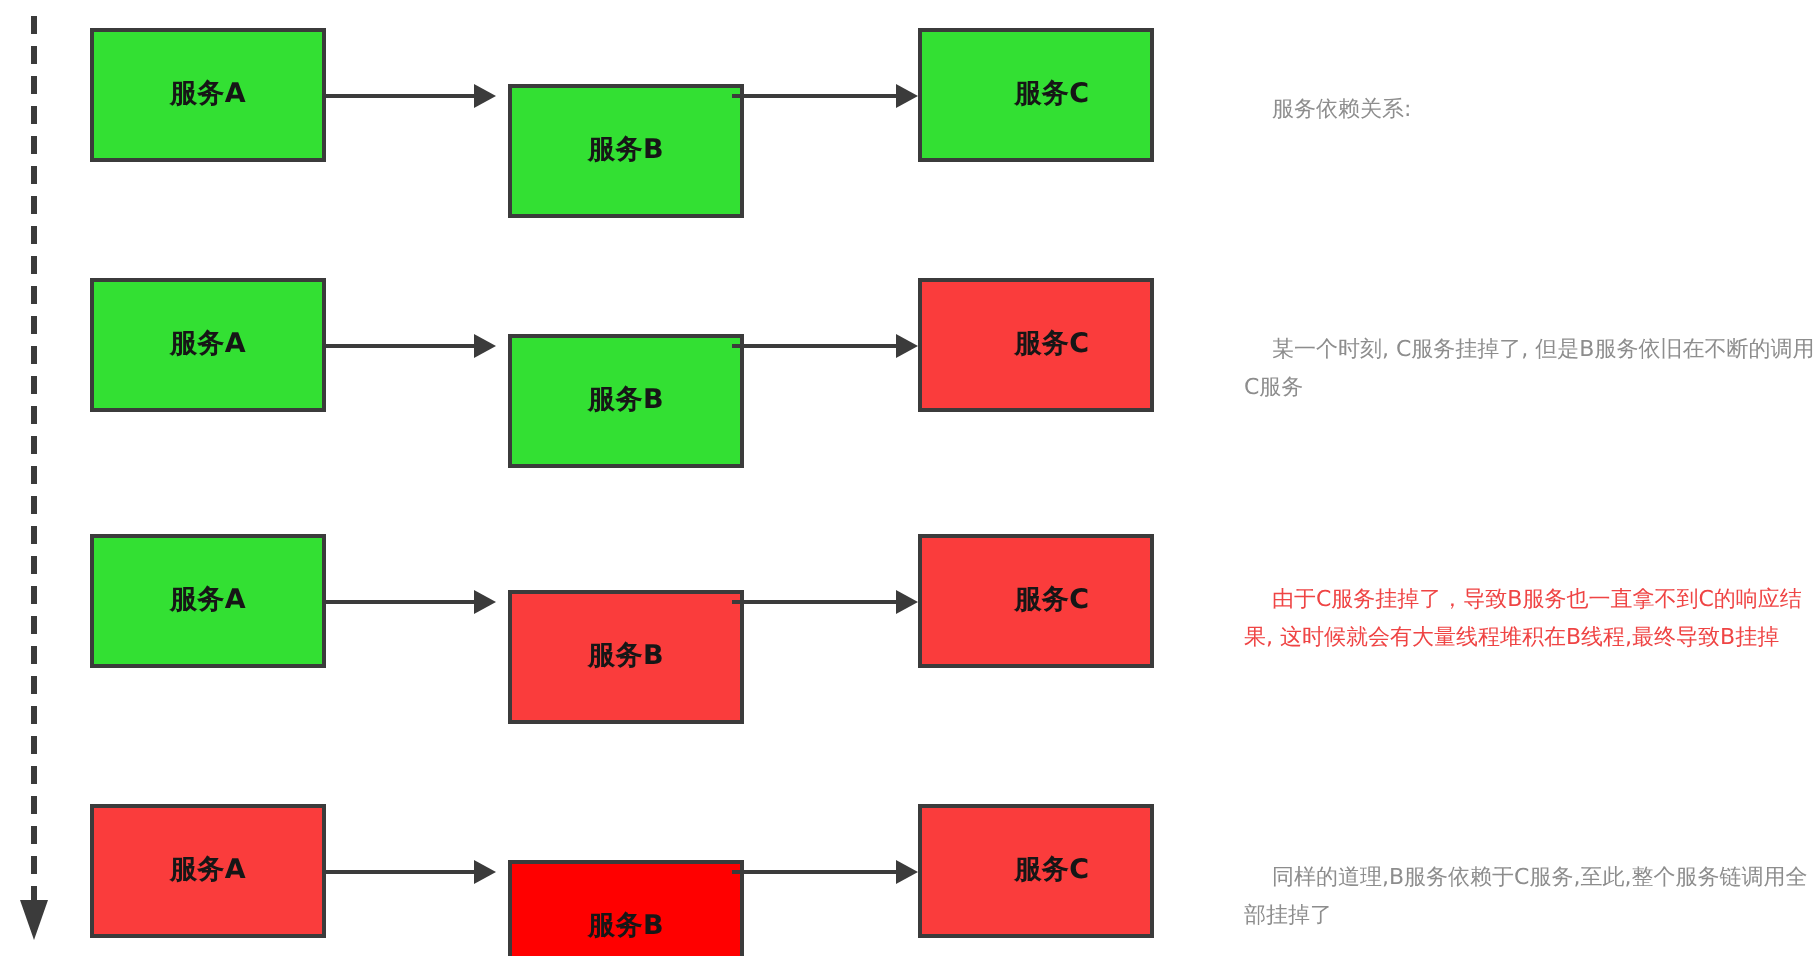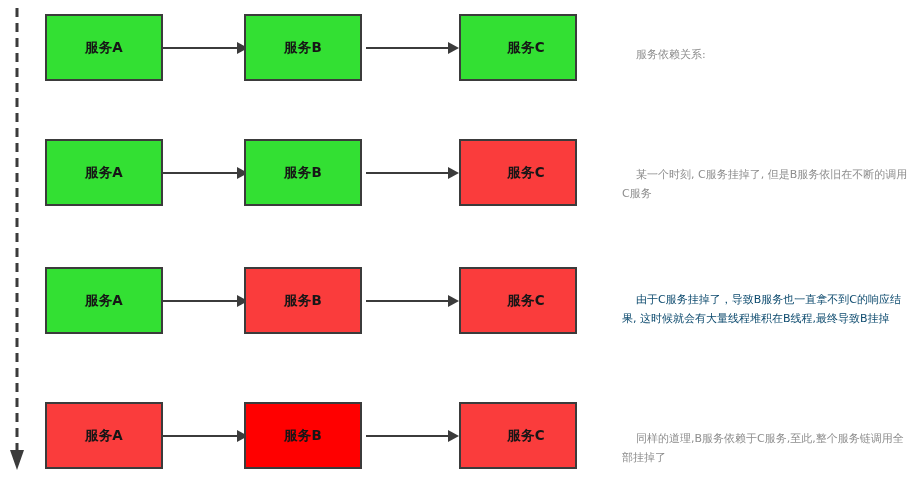--- a/index.html
+++ b/index.html
@@ -46,21 +46,21 @@
     display: flex;
     align-items: center;
     justify-content: center;
     font-size: 13.5px;
     font-weight: bold;
     color: #161616;
     letter-spacing: 0.2px;
     line-height: 1;
   }
   .node.a { left: 45px; }
-  .node.b { left: 244px; }
+  .node.b { left: 254px; margin-top: 28px; }
   .node.c { left: 459px; padding-left: 16px; }
 
   
   .conn {
     position: absolute;
     top: 31px;
     height: 6px;
   }
   .conn .shaft {
     position: absolute;
@@ -150,21 +150,21 @@
       <div class="shaft"></div>
       <div class="head"></div>
     </div>
     <div class="node b" style="background: rgb(250, 60, 60);">服务B</div>
     <div class="conn bc">
       <div class="shaft"></div>
       <div class="head"></div>
     </div>
     <div class="node c" style="background: rgb(250, 60, 60);">服务C</div>
   </div>
-  <div class="note" style="top: 271px; color: #0c4a6e;">
+  <div class="note" style="top: 271px; color: #ef4444;">
     <span>由于C服务挂掉了，导致B服务也一直拿不到C的响应结果, 这时候就会有大量线程堆积在B线程,最终导致B挂掉</span>
   </div>
 
   <div class="row" id="row-4" style="top:402px">
     <div class="node a" style="background: rgb(250, 60, 60);">服务A</div>
     <div class="conn ab">
       <div class="shaft"></div>
       <div class="head"></div>
     </div>
     <div class="node b" style="background: rgb(255, 0, 0);">服务B</div>

